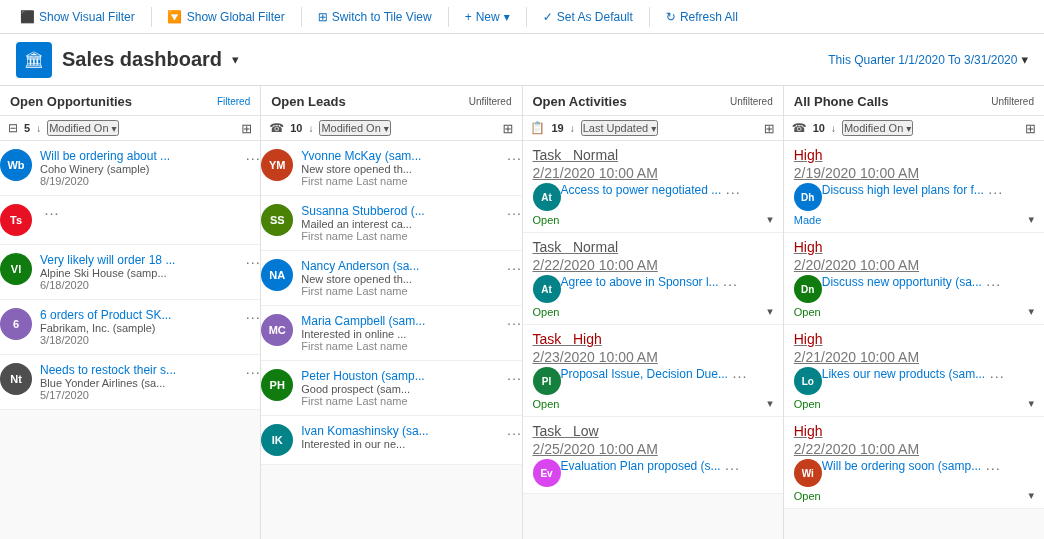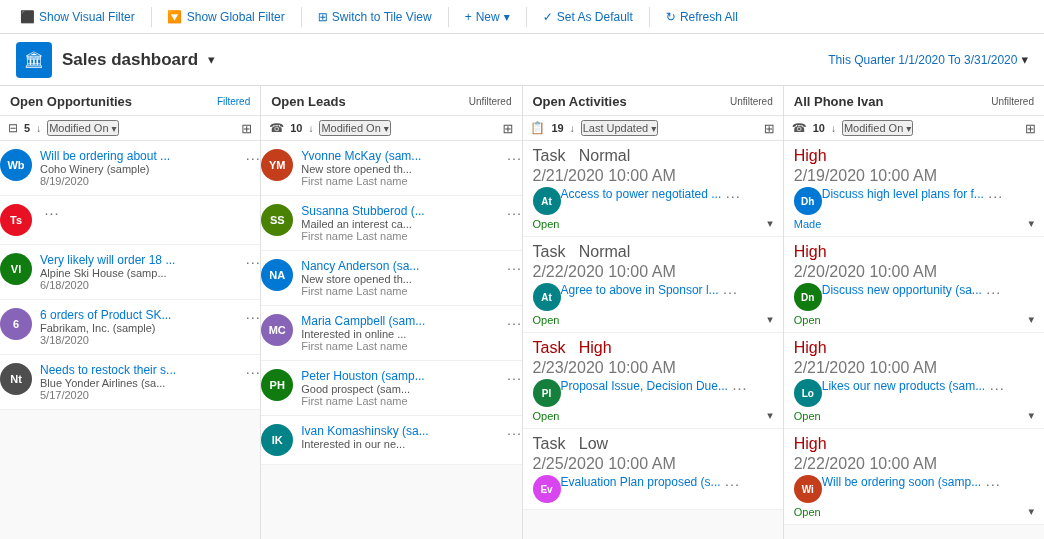--- a/index.html
+++ b/index.html
@@ -20,21 +20,21 @@
     
     .header-bar {
       display: flex; align-items: center; justify-content: space-between;
       padding: 0 16px; height: 52px; background: #fff; border-bottom: 1px solid #ddd;
     }
     .header-left { display: flex; align-items: center; gap: 10px; }
     .header-app-icon {
       width: 36px; height: 36px; background: #0078d4; border-radius: 4px;
       display: flex; align-items: center; justify-content: center; color: #fff; font-size: 16px;
     }
-    .header-title { font-size: 17px; font-weight: 600; color: #333; }
+    .header-title { font-size: 20px; font-weight: 600; color: #333; }
     .header-dropdown-btn { background: none; border: none; cursor: pointer; color: #333; font-size: 13px; }
     .header-right { font-size: 12px; color: #106ebe; display: flex; align-items: center; gap: 4px; }
 
     
     .main-content {
       display: flex; height: calc(539px - 34px - 52px); overflow: hidden;
     }
 
     
     .panel {
@@ -75,21 +75,21 @@
     .item-sub { font-size: 11px; color: #555; white-space: nowrap; overflow: hidden; text-overflow: ellipsis; }
     .item-date { font-size: 11px; color: #777; }
     .item-label { font-size: 11px; color: #888; }
 
     .item-more { color: #777; cursor: pointer; font-size: 15px; padding-left: 4px; }
 
     
     .activity-item {
       background: #fff; border-bottom: 1px solid #efefef; padding: 6px 10px;
     }
-    .activity-meta { font-size: 16px; color: #777; margin-bottom: 2px; }
+    .activity-meta { font-size: 14px; color: #777; margin-bottom: 2px; text-decoration: underline; }
     .activity-title { font-size: 12px; font-weight: 500; color: #0078d4; white-space: nowrap; overflow: hidden; text-overflow: ellipsis; }
     .activity-status { font-size: 11px; color: #555; margin-top: 2px; display: flex; align-items: center; justify-content: space-between; }
     .status-open { color: #107c10; }
     .status-made { color: #0078d4; }
     .activity-row { display: flex; align-items: flex-start; gap: 0; }
     .at-avatar { width: 28px; height: 28px; border-radius: 50%; display: flex; align-items: center; justify-content: center; color: #fff; font-size: 10px; font-weight: 600; flex-shrink: 0; }
     .priority-high { color: #a80000; }
     .priority-normal { color: #555; }
     .priority-low { color: #555; }
 
@@ -364,21 +364,21 @@
           <div class="at-avatar" style="background:#d946ef;">Ev</div>
           <div class="activity-title">Evaluation Plan proposed (s...</div>
           <span class="item-more">···</span>
         </div>
       </div>
     </div>
   </div>
 
   <div class="panel">
     <div class="panel-header">
-      <span class="panel-title">All Phone Ivan</span>
+      <span class="panel-title">All Phone Calls</span>
       <span class="unfiltered-badge">Unfiltered</span>
     </div>
     <div class="panel-subheader">
       <span class="phone-icon">☎</span>
       <span style="font-size:11px; font-weight:600; color:#333;">10</span>
       <span class="sort-arrow" style="color:#555;"></span>
       <button class="sort-btn">
         <span>Modified On</span>
         <span class="chevron-down"></span>
       </button>

